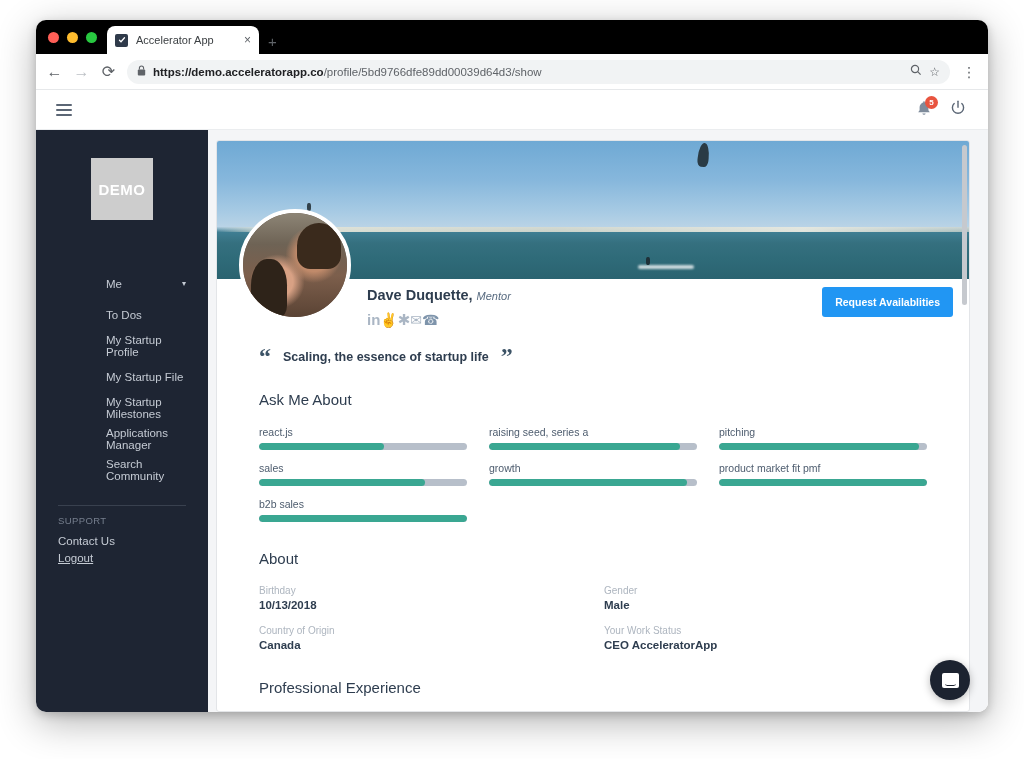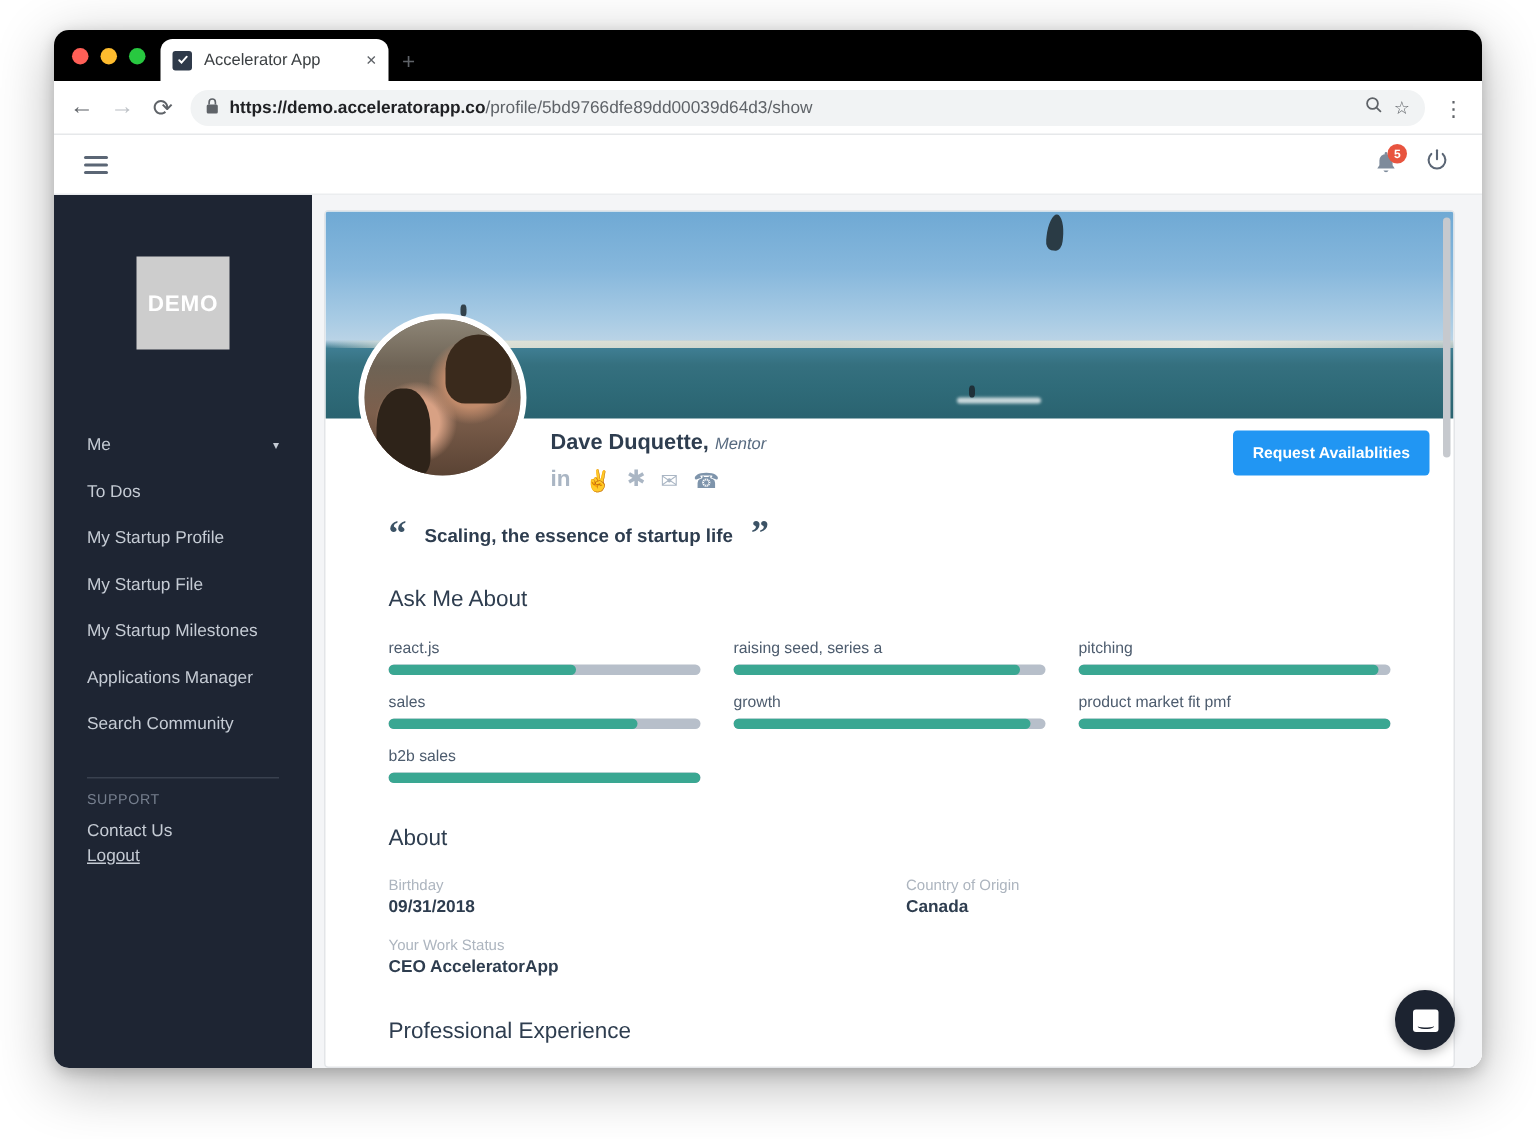--- a/index.html
+++ b/index.html
@@ -114,32 +114,32 @@
     font-weight: bold;
   }
   #power-icon { color: #5b6675; cursor: pointer; }
 
   #app-body { flex: 1; display: flex; min-height: 0; }
 
   
   #sidebar {
     width: 172px; flex: none;
     background: #1e2533;
-    padding-top: 33px;
+    padding-top: 20px;
     overflow: hidden;
   }
   #sidebar-logo {
     width: 62px; height: 62px;
     margin: 8px auto 0 auto;
     background: #cdcdcd;
     display: flex; align-items: center; justify-content: center;
     color: #ffffff; font-weight: bold; font-size: 15px;
     letter-spacing: 0.5px;
   }
-  #nav { margin-top: 48px; }
+  #nav { margin-top: 48px; margin-left: 48px; }
   .nav-item {
     display: flex; align-items: center; justify-content: space-between;
     padding: 0 22px 0 22px;
     height: 31px;
     color: #c5cbd4;
     font-size: 11.5px;
     cursor: pointer;
   }
   .nav-chevron { font-size: 8px; color: #c5cbd4; }
   #sidebar-divider {
@@ -220,21 +220,21 @@
       linear-gradient(to bottom, #8d8576 0%, #6e6355 30%, #7d5f4c 60%, #5a4334 100%);
       position: relative;
   }
   #avatar-hair1 { position:absolute; left: 8%; top: 44%; width: 34%; height: 56%; background:#2e2319; border-radius: 45% 45% 20% 20%; }
   #avatar-hair2 { position:absolute; left: 52%; top: 10%; width: 42%; height: 44%; background:#3a2a1c; border-radius: 50% 50% 30% 30%; }
 
   
   #identity { position: absolute; left: 150px; top: 146px; }
   #profile-name { font-size: 14.5px; font-weight: bold; color: #2e3d4f; }
   #profile-role { font-size: 11px; font-style: italic; font-weight: normal; color: #586b80; }
-  #social-row { display: flex; align-items: center; gap: 10px; margin-top: 9px; color: #aab6c4; }
+  #social-row { display: flex; align-items: center; margin-top: 9px; color: #aab6c4; }
   .social-icon { cursor: pointer; display: flex; align-items: center; }
   #icon-linkedin { font-size: 15px; font-weight: bold; color: #aab6c4; line-height: 1; }
   #icon-angellist { font-size: 14px; color: #aab6c4; line-height: 1; }
   #icon-crunchbase { font-size: 15px; color: #aab6c4; line-height: 1; }
   #icon-email { font-size: 14px; color: #aab6c4; line-height: 1; }
   #icon-phone { font-size: 14px; color: #7e94ab; line-height: 1; }
 
   #request-btn {
     position: absolute; right: 16px; top: 146px;
     background: #2196f3; color: #ffffff;
@@ -522,21 +522,25 @@
                     </div>
                 </div>
               </div>
             </div>
 
             <div id="about-section">
               <div class="section-title">About</div>
               <div id="about-grid">
                 <div>
                   <div class="about-key">Birthday</div>
-                  <div class="about-val">09/31/2018</div>
+                  <div class="about-val">10/13/2018</div>
+                </div>
+                <div>
+                  <div class="about-key">Gender</div>
+                  <div class="about-val">Male</div>
                 </div>
                 <div>
                   <div class="about-key">Country of Origin</div>
                   <div class="about-val">Canada</div>
                 </div>
                 <div>
                   <div class="about-key">Your Work Status</div>
                   <div class="about-val">CEO AcceleratorApp</div>
                 </div>
               </div>

